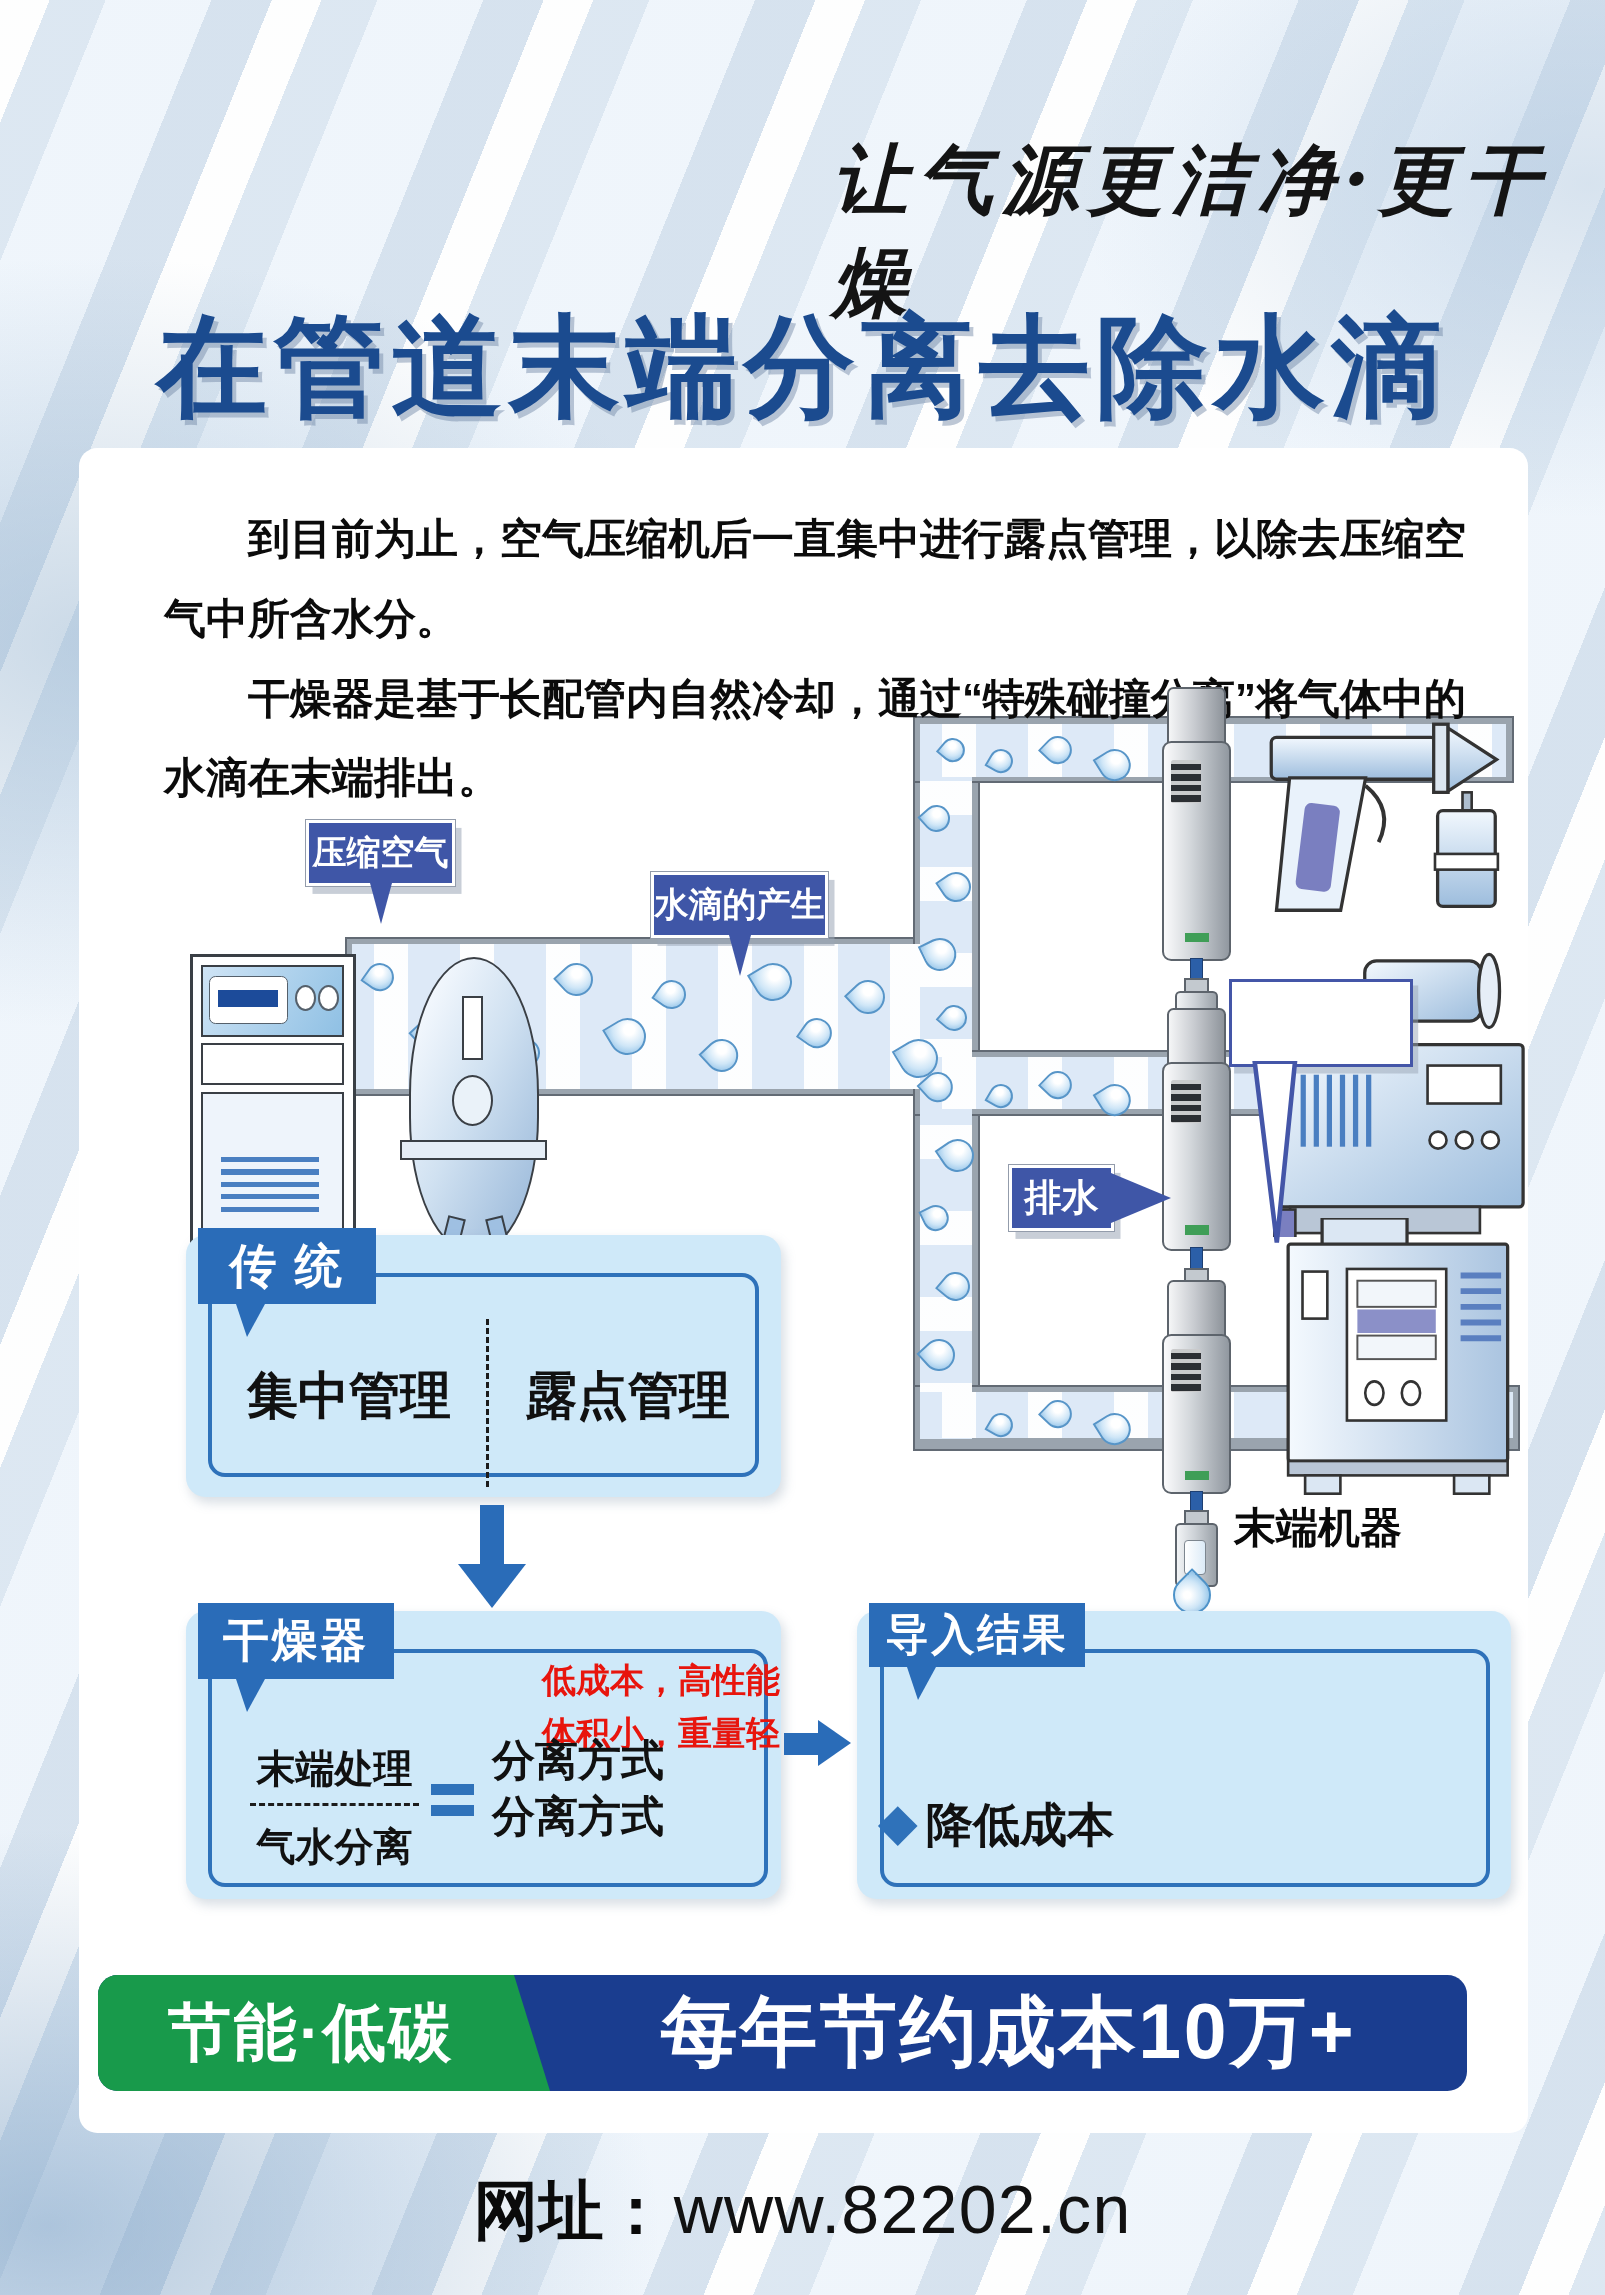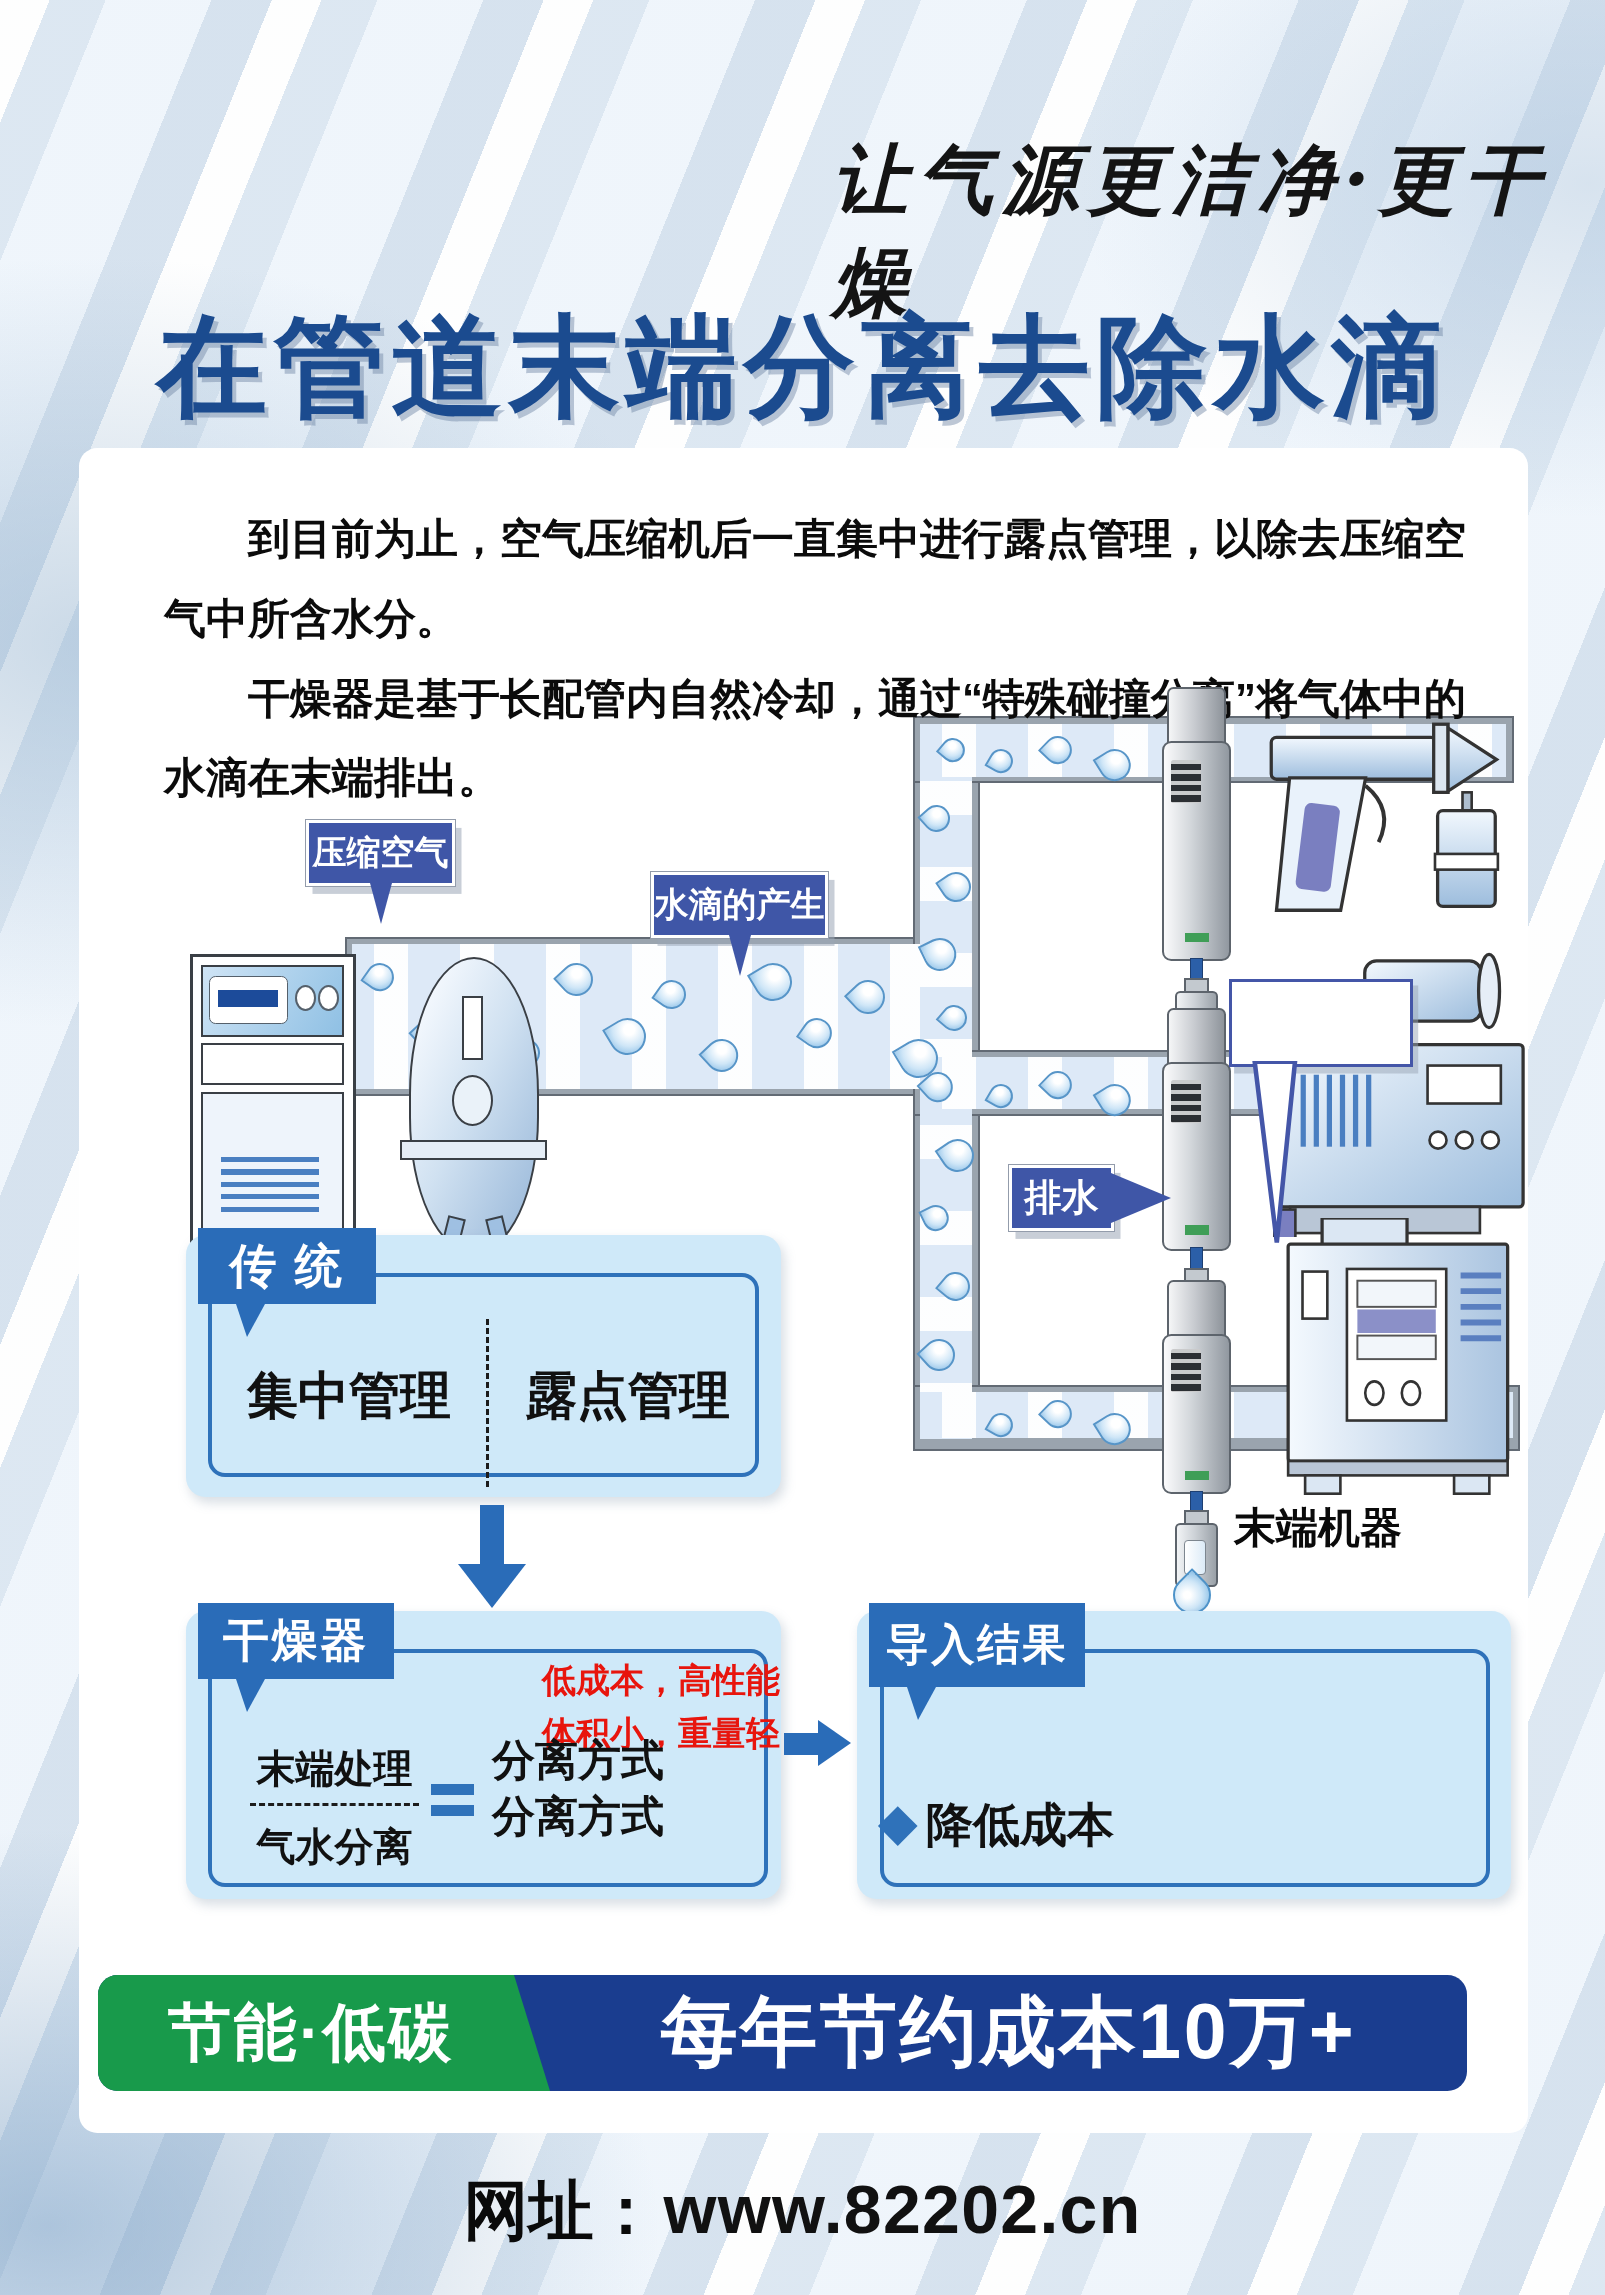--- a/index.html
+++ b/index.html
@@ -112,21 +112,21 @@
   
   .banner{left:98px; top:1975px; width:1369px; height:116px; background:#1a3d8f; border-radius:19.6px; overflow:hidden; z-index:8;}
   .banner-green{position:absolute; left:0; top:0; width:452px; height:100%; background:#189a4b;
        clip-path:polygon(0 0, calc(100% - 36px) 0, 100% 100%, 0 100%);
        display:flex; align-items:center; justify-content:center;}
   .banner-green span{font-size:63px; font-weight:900; color:#fff; letter-spacing:2.6px; padding-right:26px;}
   .banner-blue{position:absolute; left:452px; right:0; top:0; height:100%; display:flex; align-items:center; justify-content:center;}
   .banner-blue span{font-size:77px; font-weight:900; color:#fff; letter-spacing:2.6px;}
   .footer{left:0; top:2167px; width:100%; display:flex; align-items:baseline; justify-content:center; gap:5.2px; z-index:8;}
   .footer .lbl{font-size:65px; font-weight:900; color:#0a0a0a;}
-  .footer .url{font-size:68px; font-weight:700; color:#111; letter-spacing:1.3px;}
+  .footer .url{font-size:68px; font-weight:400; color:#111; letter-spacing:1.3px;}
 </style>
 </head>
 <body>
 
 <div class="page">
 
   <div class="abs slogan">让气源更洁净·更干燥</div>
   <div class="abs main-title">在管道末端分离去除水滴</div>
 
   <div class="abs panel"></div>
@@ -371,21 +371,21 @@
   <div class="method" style="left:492px; top:1733px;">
     <div>分离方式</div>
     <div>分离方式</div>
   </div>
 
   <div class="abs arrow-right-shaft"></div>
   <div class="abs arrow-right-head"></div>
 
   <div class="abs ibox" style="left:857px; top:1611px; width:654px; height:288px;"></div>
   <div class="ibox-outline" style="left:880px; top:1649px; width:602px; height:230px;"></div>
-  <div class="tag" style="left:869px; top:1603px; width:216px; height:84px; font-size:43px;">
+  <div class="tag" style="left:869px; top:1603px; width:216px; height:64px; font-size:43px;">
     <span>导入结果</span>
   </div>
   <div class="bullet-row" style="left:884px; top:1794px;">
     <div class="diamond"></div>
     <div class="bullet-text">降低成本</div>
   </div>
 
   <div class="abs banner">
     <div class="banner-green">
       <span>节能·低碳</span>

